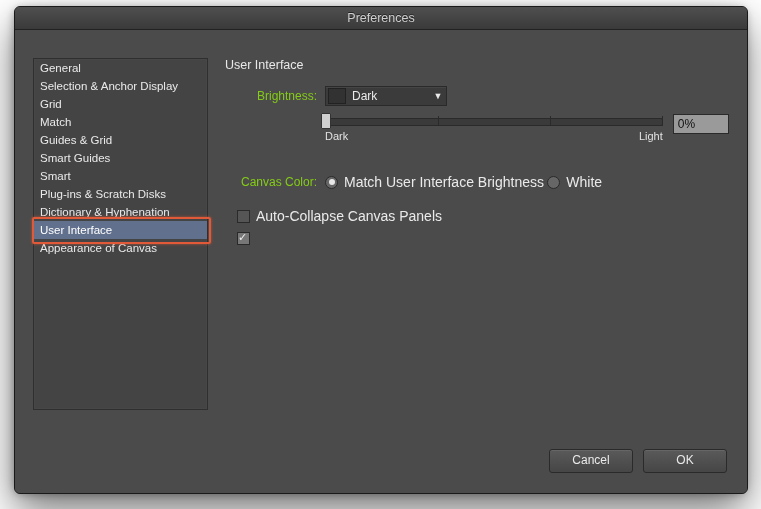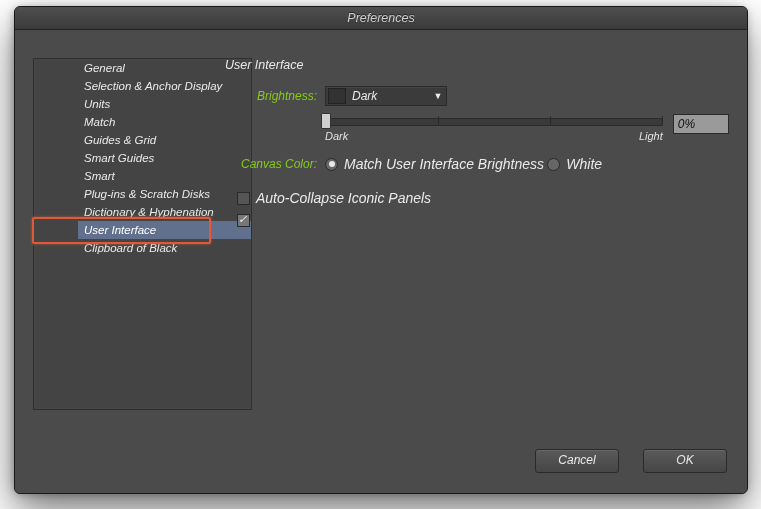--- a/index.html
+++ b/index.html
@@ -32,21 +32,20 @@
   .window {
     position: absolute;
     left: 14px;
     top: 6px;
     width: 732px;
     height: 486px;
     border-radius: 6px;
     overflow: hidden;
     border: 1px solid #1a1a1a;
     background: #4b4b4b;
-    font-style: italic;
   }
   .titlebar {
     height: 22px;
     background: linear-gradient(#4f4f4f, #3a3a3a);
     border-bottom: 1px solid #222;
     text-align: center;
     line-height: 22px;
     font-size: 12.5px;
     color: #cfcfcf;
     text-shadow: 0 -1px 0 rgba(0,0,0,0.5);
@@ -64,21 +63,20 @@
   .sidebar {
     position: absolute;
     left: 18px;
     top: 28px;
     width: 173px;
     height: 350px;
     border: 1px solid #2f2f2f;
     background: #444;
     box-shadow: inset 0 0 0 1px rgba(255,255,255,0.02);
     overflow: hidden;
-    padding-left: 44px;
   }
   .sidebar .item {
     height: 18px;
     line-height: 18px;
     padding: 0 6px;
     color: #eaeaea;
     font-size: 11.5px;
     white-space: nowrap;
     cursor: default;
   }
@@ -250,21 +248,21 @@
     font-size: 11px;
     color: #eee;
   }
 
   
   .footer {
     position: absolute;
     right: 20px;
     bottom: 20px;
     display: flex;
-    gap: 24px;
+    gap: 10px;
   }
   .btn {
     width: 82px;
     height: 22px;
     line-height: 20px;
     text-align: center;
     font-size: 12px;
     color: #eaeaea;
     background: linear-gradient(#5a5a5a, #464646);
     border: 1px solid #2a2a2a;
@@ -279,29 +277,29 @@
 <div class="stage">
   <div class="shadow"></div>
   <div class="window">
     <div class="titlebar">Preferences</div>
 
     <div class="body">
 
       <div class="sidebar" id="sidebar">
           <div class="item">General</div>
           <div class="item">Selection &amp; Anchor Display</div>
-          <div class="item">Units</div>
+          <div class="item">Grid</div>
           <div class="item">Match</div>
           <div class="item">Guides &amp; Grid</div>
           <div class="item">Smart Guides</div>
           <div class="item">Smart</div>
           <div class="item">Plug-ins &amp; Scratch Disks</div>
           <div class="item">Dictionary &amp; Hyphenation</div>
           <div class="item selected">User Interface</div>
-          <div class="item">Clipboard of Black</div>
+          <div class="item">Appearance of Canvas</div>
         </div>
 
       <div class="red-callout" id="red-callout" style="left: 17px; top: 187px; width: 175px; height: 23px;"></div>
 
       <div class="panel">
         <div class="panel-title">User Interface</div>
 
         <div class="row">
           <div class="label-col">Brightness:</div>
           <div class="dropdown">
@@ -323,39 +321,39 @@
               <div class="slider-thumb" id="slider-thumb" style="left: 0%;"></div>
             </div>
             <div class="slider-endlabels">
               <span>Dark</span>
               <span>Light</span>
             </div>
           </div>
           <div class="percent-box">0%</div>
         </div>
 
-        <div class="row" style="margin-top:14px; align-items:flex-start;">
+        <div class="row" style="margin-top:32px; align-items:flex-start;">
           <div class="label-col" style="padding-top:1px;">Canvas Color:</div>
           <div>
             <div class="radio checked" style="margin-bottom:6px;">
               <span class="dot"></span>
               <span>Match User Interface Brightness</span>
             </div>
             <div class="radio">
               <span class="dot"></span>
               <span>White</span>
             </div>
           </div>
         </div>
 
         <div class="row" style="margin-top:12px;">
           <div style="width:12px;"></div>
           <div class="checkbox" id="cb-collapse">
             <span class="box"></span>
-            <span>Auto-Collapse Iconic Panels</span>
+            <span>Auto-Collapse Canvas Panels</span>
           </div>
         </div>
         <div class="row">
           <div style="width:12px;"></div>
           <div class="checkbox checked" id="cb-tabs">
             <span class="box"></span>
           </div>
         </div>
 
       </div>

